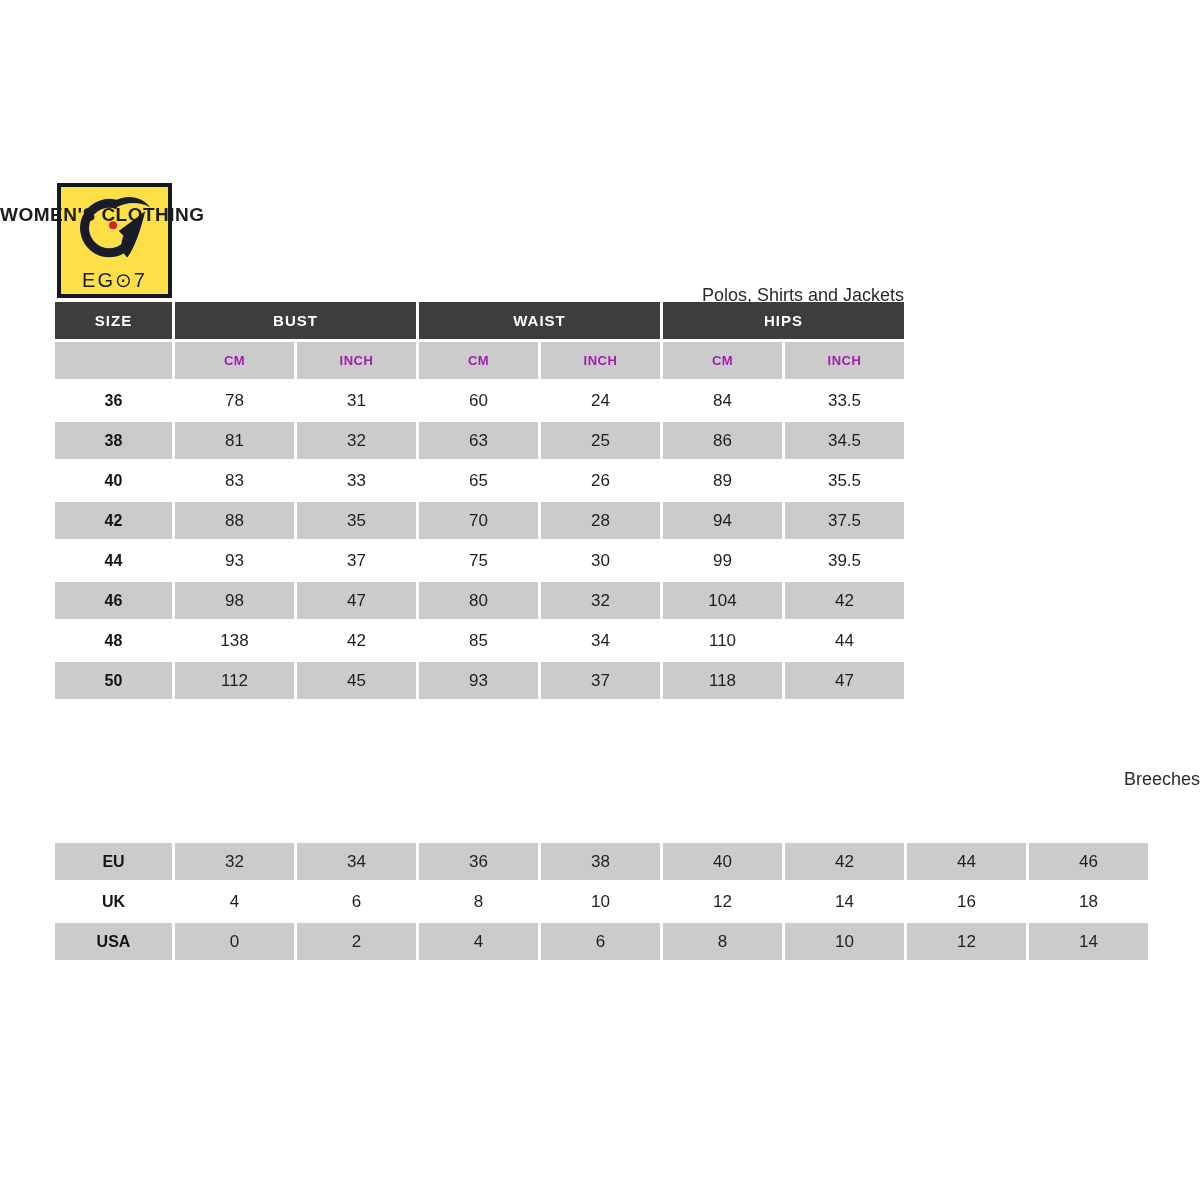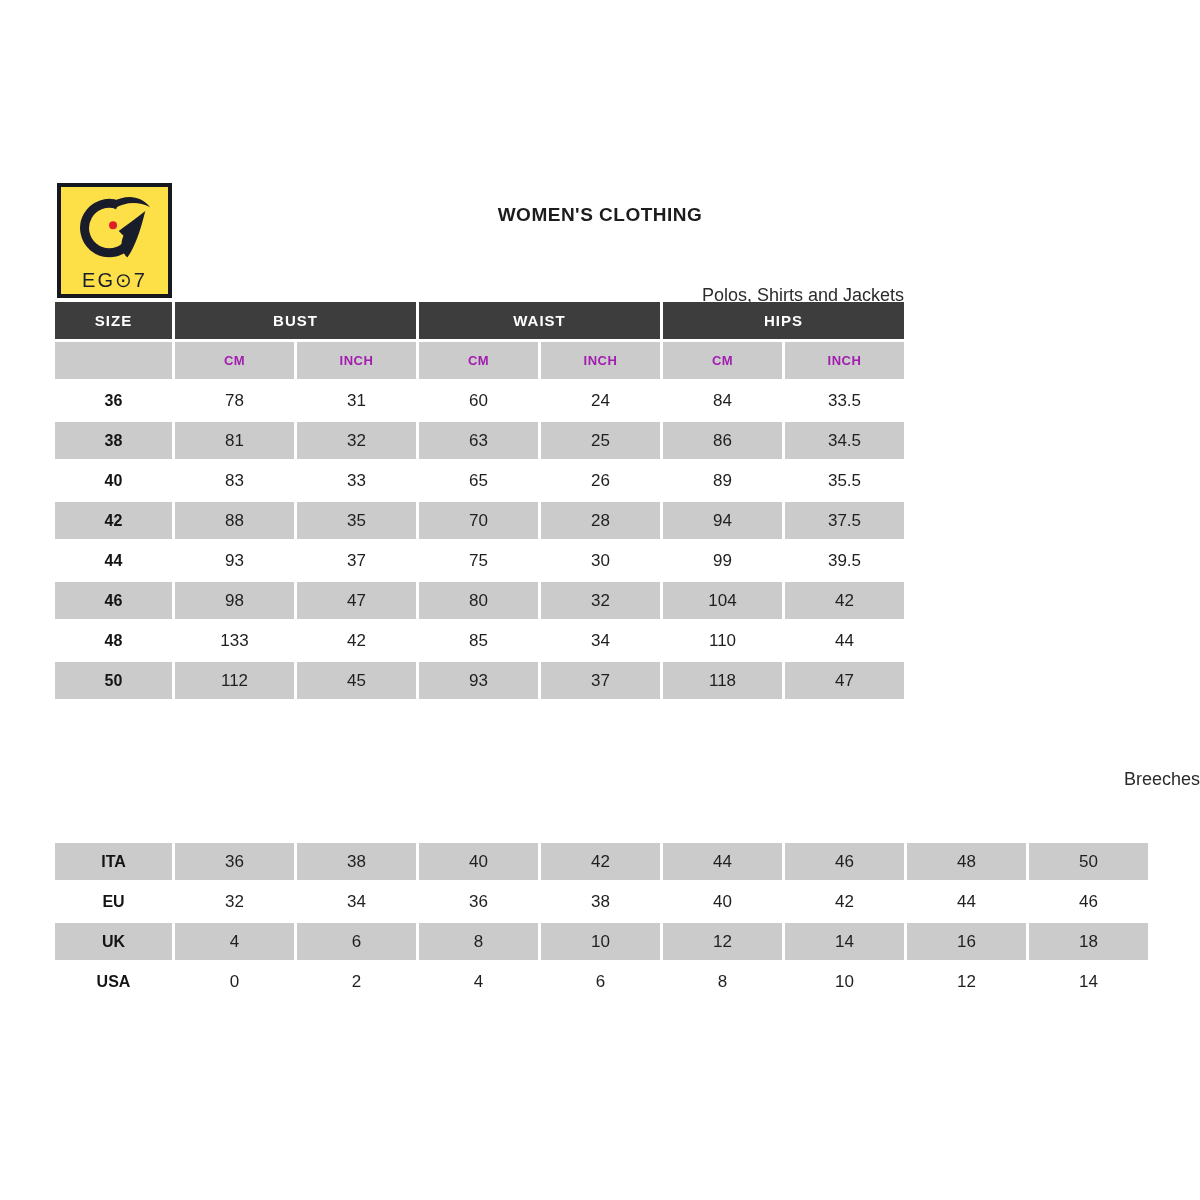--- a/index.html
+++ b/index.html
@@ -32,21 +32,21 @@
     position: absolute; bottom: 2px; left: 0; width: 100%;
     text-align: center;
     font-size: 20px; letter-spacing: 2px;
     color: var(--logo-navy);
     font-family: "Liberation Sans", "DejaVu Sans", sans-serif;
   }
 
   
   .page-title {
     position: absolute; top: 204px; left: 0; width: 1200px;
-    margin: 0; text-align: center;
+    margin: 0; 
     font-size: 19px; font-weight: 700; letter-spacing: .5px;
     color: #1c1c1c;
   }
   .caption {
     position: absolute; text-align: right;
     font-size: 18px; color: #2b2b2b;
   }
   .caption-polos { top: 285px; left: 55px; width: 849px; }
   .caption-breeches { top: 769px; left: 0; width: 1200px; }
 
@@ -175,21 +175,21 @@
         <td class="lbl">46</td>
         <td class="val">98</td>
         <td class="val">47</td>
         <td class="val">80</td>
         <td class="val">32</td>
         <td class="val">104</td>
         <td class="val">42</td>
       </tr>
       <tr>
         <td class="lbl">48</td>
-        <td class="val">133</td>
+        <td class="val">138</td>
         <td class="val">42</td>
         <td class="val">85</td>
         <td class="val">34</td>
         <td class="val">110</td>
         <td class="val">44</td>
       </tr>
       <tr>
         <td class="lbl">50</td>
         <td class="val">112</td>
         <td class="val">45</td>
@@ -209,31 +209,20 @@
         <col style="width:119px">
         <col style="width:119px">
         <col style="width:119px">
       <col style="width:119px">
         <col style="width:119px">
         <col style="width:119px">
         <col style="width:119px">
         <col style="width:119px">
     </colgroup>
     <tbody>
-      <tr>
-        <td class="lbl">ITA</td>
-        <td class="val">36</td>
-        <td class="val">38</td>
-        <td class="val">40</td>
-        <td class="val">42</td>
-        <td class="val">44</td>
-        <td class="val">46</td>
-        <td class="val">48</td>
-        <td class="val">50</td>
-      </tr>
       <tr>
         <td class="lbl">EU</td>
         <td class="val">32</td>
         <td class="val">34</td>
         <td class="val">36</td>
         <td class="val">38</td>
         <td class="val">40</td>
         <td class="val">42</td>
         <td class="val">44</td>
         <td class="val">46</td>

